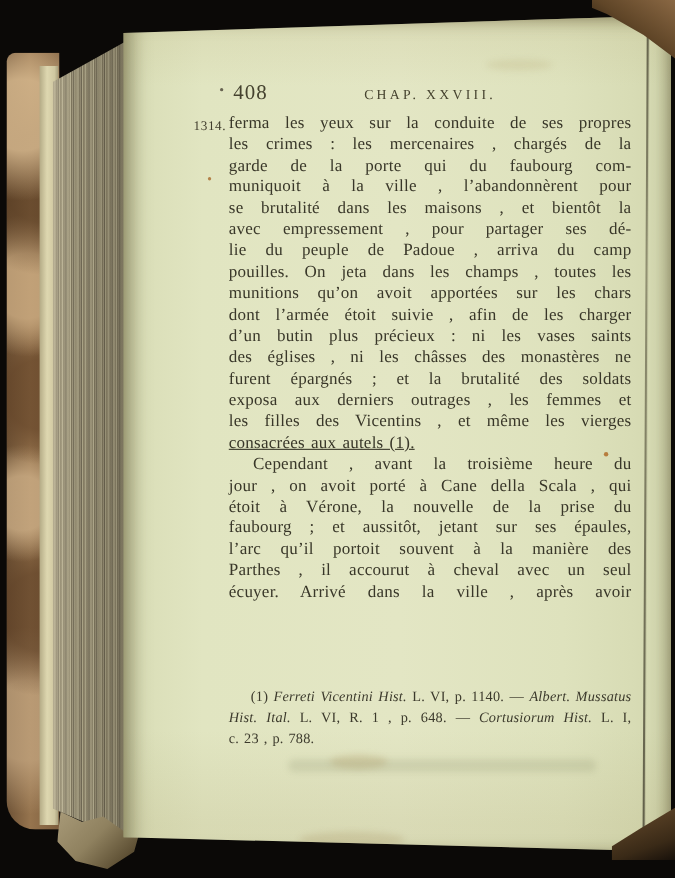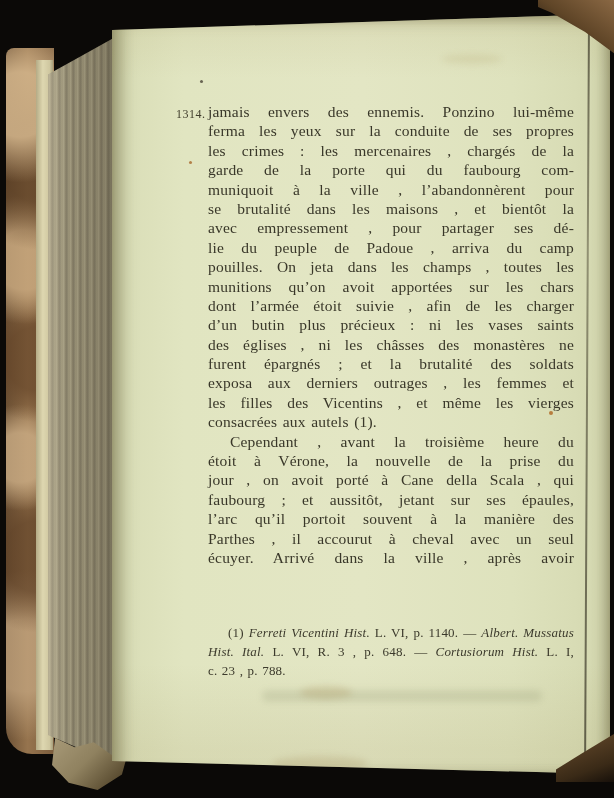--- a/index.html
+++ b/index.html
@@ -73,21 +73,21 @@
     font-size:12.5px;letter-spacing:3px;color:#46432f;
   }
   .margin-year{
     position:absolute;left:64px;top:93px;font-size:12px;letter-spacing:.5px;color:#403d2c;
   }
   .body-text{
     position:absolute;left:96px;top:88px;width:366px;
     font-size:15.5px;letter-spacing:.2px;word-spacing:1.5px;color:#393729;
   }
   .bline{height:19.4px;line-height:19.4px;text-align:justify;text-align-last:justify;white-space:nowrap;}
-  .bline.nojust{text-align-last:left;}
+  .bline.nojust{text-align-last:left;text-decoration:underline;}
   .bline.indent{text-indent:22px;}
   .footnote{
     position:absolute;left:96px;top:609px;width:366px;
     font-size:13px;letter-spacing:.2px;word-spacing:1px;color:#3c3a2c;
   }
   .fline{height:19px;line-height:19px;text-align:justify;text-align-last:justify;white-space:nowrap;}
   .fline.nojust{text-align-last:left;}
   .fline.findent{text-indent:20px;}
   .it{font-style:italic;}
   
@@ -121,55 +121,58 @@
 
 <div class="photo">
 
   <div class="cover"></div>
   <div class="endpaper"></div>
   <div class="fore-edge"></div>
   <div class="tear"></div>
 
   <div class="page">
 
+    <div class="header-row">
+      <span class="page-number">408</span>
+      <span class="running-header">CHAP. XXVIII.</span>
+    </div>
 
     <span class="margin-year">1314.</span>
 
     <div class="body-text">
-        <div class="bline">jamais envers des ennemis. Ponzino lui-même</div>
         <div class="bline">ferma les yeux sur la conduite de ses propres</div>
         <div class="bline">les crimes : les mercenaires , chargés de la</div>
         <div class="bline">garde de la porte qui du faubourg com-</div>
         <div class="bline">muniquoit à la ville , l’abandonnèrent pour</div>
         <div class="bline">se brutalité dans les maisons , et bientôt la</div>
         <div class="bline">avec empressement , pour partager ses dé-</div>
         <div class="bline">lie du peuple de Padoue , arriva du camp</div>
         <div class="bline">pouilles. On jeta dans les champs , toutes les</div>
         <div class="bline">munitions qu’on avoit apportées sur les chars</div>
         <div class="bline">dont l’armée étoit suivie , afin de les charger</div>
         <div class="bline">d’un butin plus précieux : ni les vases saints</div>
         <div class="bline">des églises , ni les châsses des monastères ne</div>
         <div class="bline">furent épargnés ; et la brutalité des soldats</div>
         <div class="bline">exposa aux derniers outrages , les femmes et</div>
         <div class="bline">les filles des Vicentins , et même les vierges</div>
         <div class="bline nojust">consacrées aux autels (1).</div>
         <div class="bline indent">Cependant , avant la troisième heure du</div>
+        <div class="bline">jour , on avoit porté à Cane della Scala , qui</div>
         <div class="bline">étoit à Vérone, la nouvelle de la prise du</div>
-        <div class="bline">jour , on avoit porté à Cane della Scala , qui</div>
         <div class="bline">faubourg ; et aussitôt, jetant sur ses épaules,</div>
         <div class="bline">l’arc qu’il portoit souvent à la manière des</div>
         <div class="bline">Parthes , il accourut à cheval avec un seul</div>
         <div class="bline">écuyer. Arrivé dans la ville , après avoir</div>
       </div>
 
     <div class="bleed"></div>
 
     <div class="footnote">
         <div class="fline findent"><span>(1) </span><span class="it">Ferreti Vicentini Hist.</span><span> L. VI, p. 1140. — </span><span class="it">Albert. Mussatus</span></div>
-        <div class="fline"><span class="it">Hist. Ital.</span><span> L. VI, R. 3 , p. 648. — </span><span class="it">Cortusiorum Hist.</span><span> L. I,</span></div>
+        <div class="fline"><span class="it">Hist. Ital.</span><span> L. VI, R. 1 , p. 648. — </span><span class="it">Cortusiorum Hist.</span><span> L. I,</span></div>
         <div class="fline nojust"><span>c. 23 , p. 788.</span></div>
       </div>
 
     <div class="gutter"></div>
 
     <div class="spot spot-a"></div>
     <div class="spot spot-b"></div>
     <div class="spot spot-c"></div>
     <div class="stain stain-a"></div>
     <div class="stain stain-b"></div>

